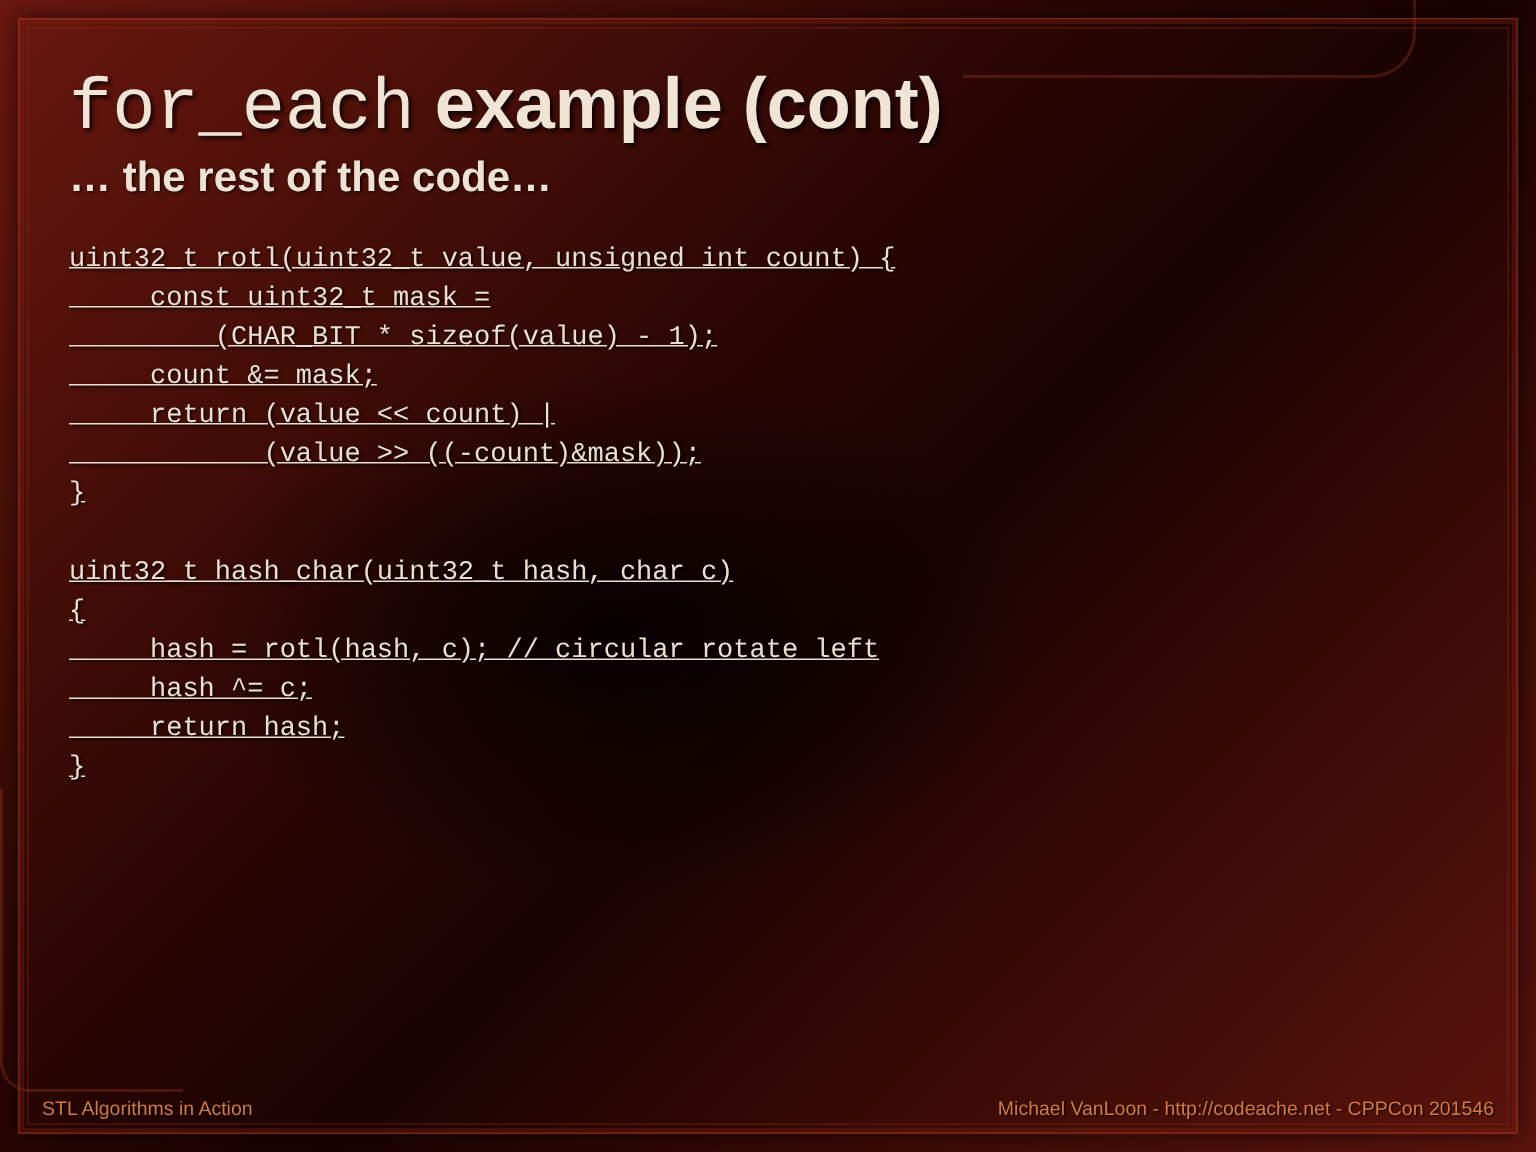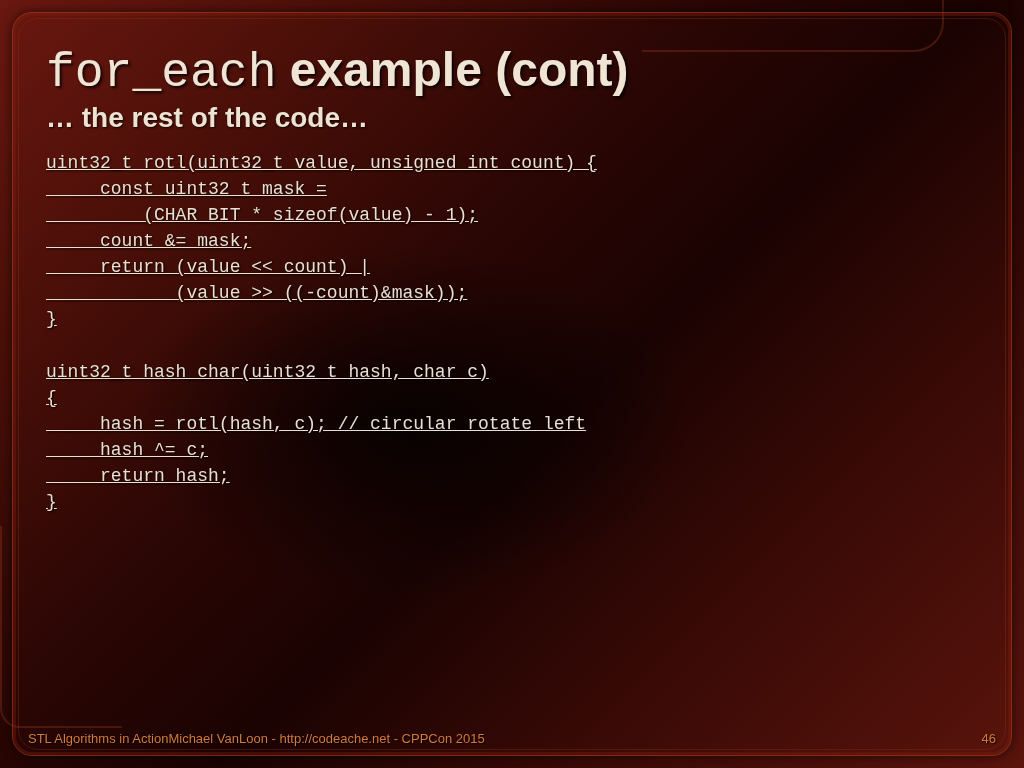--- a/index.html
+++ b/index.html
@@ -1,15 +1,15 @@
 <!DOCTYPE html>
 <html><head>
 <meta charset="utf-8">
 <style>
-  * { box-sizing: border-box; margin: 0; padding: 0; border-radius: 20px; }
+  * { box-sizing: border-box; margin: 0; padding: 0; }
   html, body { width: 1024px; height: 768px; overflow: hidden; }
   body {
     background:
       radial-gradient(ellipse 400px 250px at 40% 55%, #000000cc 0%, transparent 70%),
       linear-gradient(135deg, #6a1810 0%, #4a0f08 20%, #2a0604 40%, #1a0302 55%, #3a0a06 75%, #5a140c 100%);
     position: relative;
     font-family: Arial, Helvetica, sans-serif;
   }
   .tech-lines::before,
   .tech-lines::after {
@@ -54,21 +54,21 @@
   }
   .title .mono {
     font-family: "Courier New", Courier, monospace;
     font-weight: 400;
   }
   .subtitle {
     color: #eee2d2;
     font-size: 28px;
     font-weight: 700;
     text-shadow: 1px 1px 2px rgba(0,0,0,0.8);
-    margin-bottom: 16px;
+    margin-bottom: 26px;
   }
   .code {
     font-family: "Courier New", Courier, monospace;
     font-size: 18px;
     line-height: 1.45;
     color: #eadfd0;
     white-space: pre;
     text-shadow: 1px 1px 2px rgba(0,0,0,0.9);
     text-decoration: underline;
   }
@@ -77,21 +77,21 @@
     bottom: 22px;
     left: 0; right: 0;
     padding: 0 28px;
     display: flex;
     justify-content: space-between;
     align-items: baseline;
     color: #d47a3a;
     font-size: 13px;
     text-shadow: 1px 1px 1px rgba(0,0,0,0.8);
   }
-  .footer-center { flex: 1; text-align: left; }
+  .footer-center { flex: 1; text-align: right; }
 </style>
 </head>
 <body>
 
 <div class="tech-lines"></div>
 <div class="frame"></div>
 <div class="frame2"></div>
 
 <div class="slide">
   <h1 class="title">

